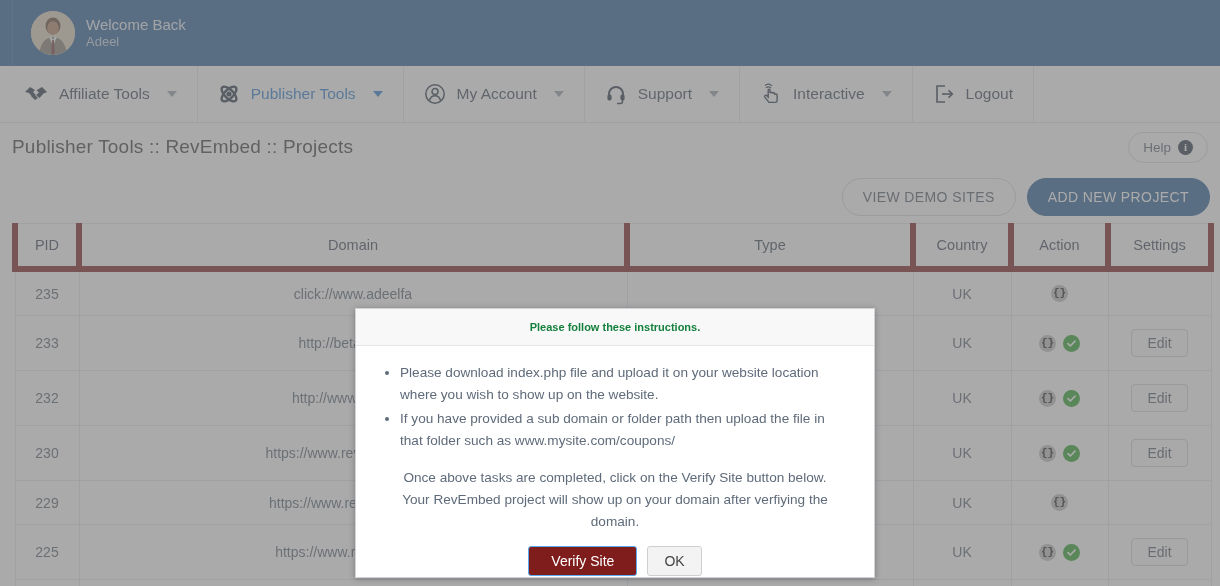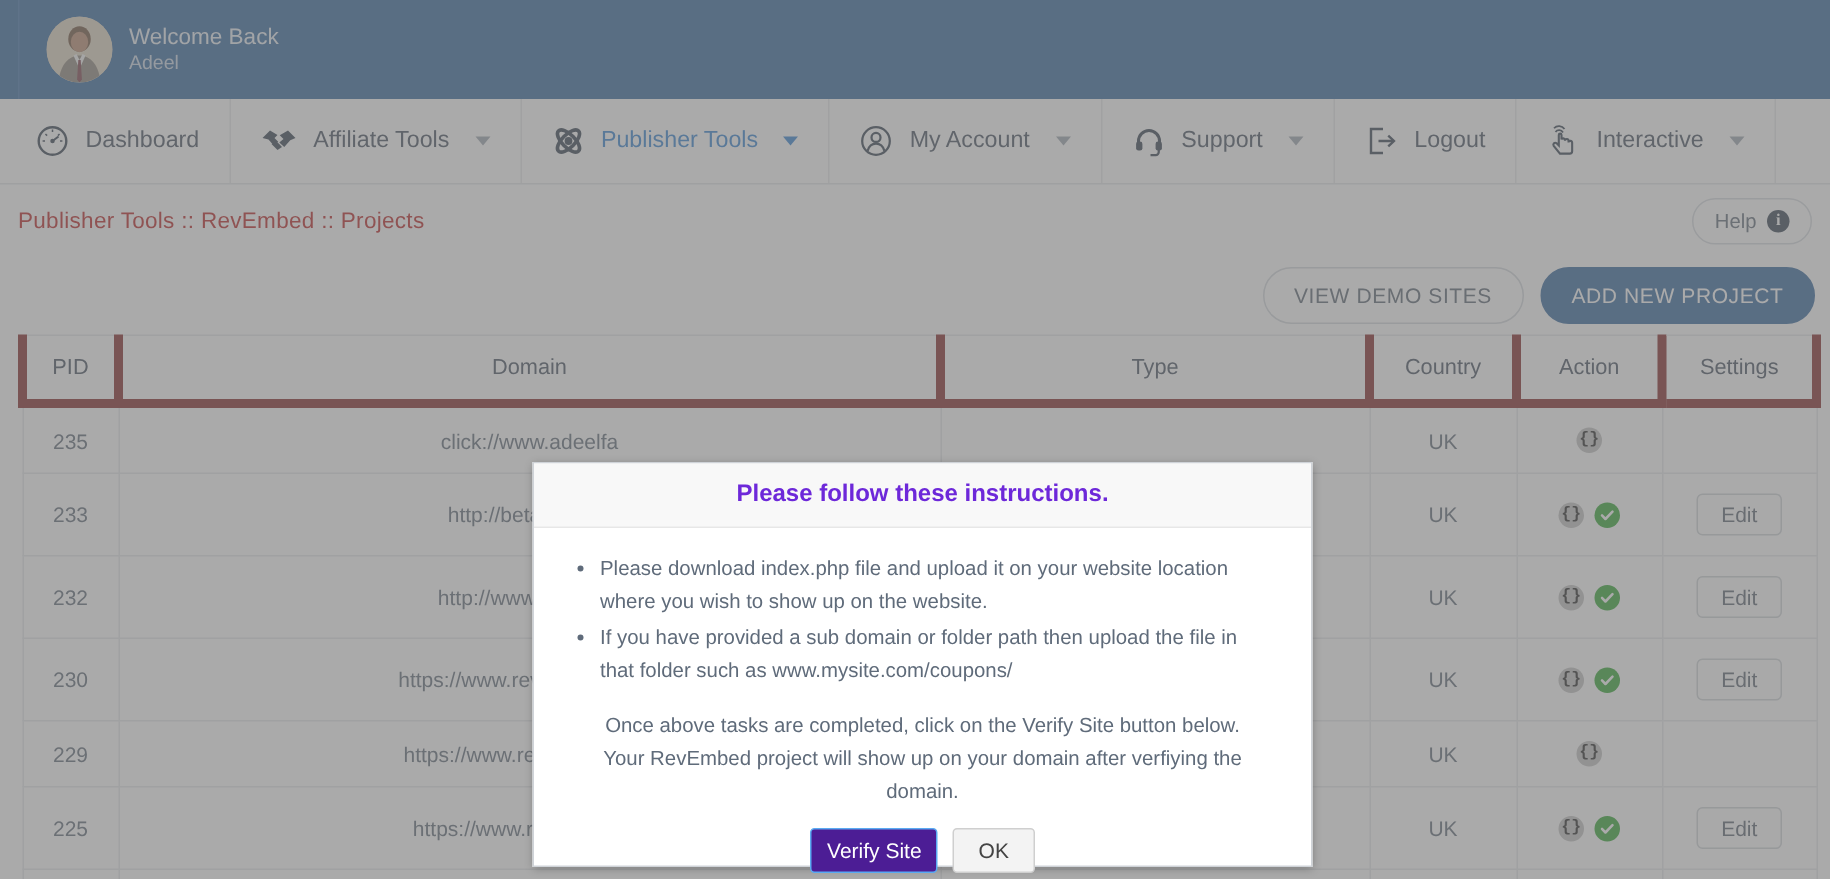--- a/index.html
+++ b/index.html
@@ -81,21 +81,21 @@
     border-right: 5px solid transparent;
     border-top: 6px solid #9aa3ad;
   }
   .nav-item.active .nav-caret { border-top-color: #2f7fd0; }
 
   
   .crumbbar {
     height: 48px; padding: 0 12px;
     display: flex; align-items: center; justify-content: space-between;
   }
-  .crumb { color: #b91c1c; font-size: 15px; letter-spacing: .2px; }
+  .crumb { color: #404040; font-size: 19px; letter-spacing: .2px; }
   .help-btn {
     border: 1px solid #d6dadf; border-radius: 16px;
     padding: 7px 14px; font-size: 13.5px; color: #53607080;
     color: #5b6674; display: flex; align-items: center; gap: 7px;
     background: #fff; cursor: pointer;
   }
   .info-dot {
     width: 15px; height: 15px; border-radius: 50%;
     background: #2d3a4b; color: #fff; font-size: 11px; font-weight: bold;
     display: flex; align-items: center; justify-content: center;
@@ -181,39 +181,39 @@
     box-shadow: 0 1px 6px rgba(0,0,0,.28);
     border: 1px solid #cfd3d8;
     display: flex; flex-direction: column;
   }
   .modal-header {
     background: #f8f8f8;
     border-bottom: 1px solid #e7e7e7;
     padding: 12px 10px;
     text-align: center;
   }
-  .modal-title { font-size: 16px; color: #6d28d9; font-weight: bold; }
+  .modal-title { font-size: 11px; color: #15803d; font-weight: bold; }
   .modal-body { padding: 16px 26px 0 26px; flex: 1; }
   .modal-body ul { margin: 0 0 0 18px; }
   .modal-body li {
     font-size: 13.6px; color: #5f6b7a;
     line-height: 1.62; margin-bottom: 2px;
   }
   .modal-note {
     margin-top: 15px; text-align: center;
     font-size: 13.6px; color: #5f6b7a; line-height: 1.6;
     padding: 0 6px;
   }
   .modal-footer {
     display: flex; justify-content: center; align-items: center; gap: 10px;
     padding: 14px 0 18px 0;
   }
   .btn-verify {
-    background: #4c1d95; border: 1px solid #5aaaf2; border-radius: 3px;
-    color: #fff; font-size: 14px; padding: 6px 10px; cursor: pointer;
+    background: #7f1d1d; border: 1px solid #5aaaf2; border-radius: 3px;
+    color: #fff; font-size: 14px; padding: 6px 22px; cursor: pointer;
   }
   .btn-ok {
     background: #f3f3f3; border: 1px solid #cfcfcf; border-radius: 3px;
     color: #444; font-size: 14px; padding: 6px 16px; cursor: pointer;
   }
 </style>
 </head>
 <body>
 
 <div id="page">
@@ -235,35 +235,20 @@
         </span>
         <span class="welcome-text">
           <div class="welcome-hi">Welcome Back</div>
           <div class="welcome-name">Adeel</div>
         </span>
       </div>
     </div>
 
     <div class="navbar">
 
-      <div class="nav-item">
-        <span class="nav-icon">
-          <svg width="22" height="22" viewBox="0 0 22 22">
-              <circle cx="11" cy="11" r="9.2" fill="none" stroke="#2d3a4b" stroke-width="1.6"></circle>
-              <circle cx="11" cy="11" r="1.5" fill="#2d3a4b"></circle>
-              <line x1="11" y1="11" x2="15" y2="8" stroke="#2d3a4b" stroke-width="1.4"></line>
-              <line x1="11" y1="3.4" x2="11" y2="5" stroke="#2d3a4b" stroke-width="1"></line>
-              <line x1="4.4" y1="11" x2="6" y2="11" stroke="#2d3a4b" stroke-width="1"></line>
-              <line x1="16" y1="11" x2="17.6" y2="11" stroke="#2d3a4b" stroke-width="1"></line>
-              <line x1="6.3" y1="6.3" x2="7.4" y2="7.4" stroke="#2d3a4b" stroke-width="1"></line>
-              <line x1="15.7" y1="6.3" x2="14.6" y2="7.4" stroke="#2d3a4b" stroke-width="1"></line>
-            </svg>
-        </span>
-        <span class="nav-label">Dashboard</span>
-      </div>
 
       <div class="nav-item">
         <span class="nav-icon">
           <svg width="24" height="22" viewBox="0 0 24 22">
               <path d="M1 9 L6 4 L11 7 L9 9 L11.5 11.5 L8.5 14 L5 10 Z" fill="#2d3a4b"></path>
               <path d="M23 9 L18 4 L12.5 7.2 L15 9.6 L12.2 12 L15.5 15 L19.5 10.5 Z" fill="#2d3a4b"></path>
               <path d="M7 13 L11 17 L14 15 L11 11.8 Z" fill="#2d3a4b"></path>
             </svg>
         </span>
         <span class="nav-label">Affiliate Tools</span>
@@ -303,38 +288,38 @@
               <path d="M17.5 17 V18.4 A2 2 0 0 1 15.5 20.4 H12" fill="none" stroke="#2d3a4b" stroke-width="1.5"></path>
             </svg>
         </span>
         <span class="nav-label">Support</span>
         <span class="nav-caret"></span>
       </div>
 
       <div class="nav-item">
         <span class="nav-icon">
           <svg width="22" height="22" viewBox="0 0 22 22">
+              <path d="M5 2.5 A4.5 4.5 0 0 1 12 3" fill="none" stroke="#2d3a4b" stroke-width="1.2"></path>
+              <path d="M6 5 A3 3 0 0 1 11 5.3" fill="none" stroke="#2d3a4b" stroke-width="1.2"></path>
+              <path d="M8.2 7 V14 L6.6 12.4 A1.3 1.3 0 0 0 4.8 14.2 L9 19.4 H15.5 A1.6 1.6 0 0 0 17.1 17.8 V12.2 A1.2 1.2 0 0 0 14.7 12 V11 A1.2 1.2 0 0 0 12.3 10.8 V10.2 A1.2 1.2 0 0 0 10 10 V7 A0.9 0.9 0 0 0 8.2 7 Z" fill="none" stroke="#2d3a4b" stroke-width="1.4"></path>
+            </svg>
+        </span>
+        <span class="nav-label">Interactive</span>
+        <span class="nav-caret"></span>
+      </div>
+
+      <div class="nav-item">
+        <span class="nav-icon">
+          <svg width="22" height="22" viewBox="0 0 22 22">
               <path d="M12 3 H4 V19 H12" fill="none" stroke="#2d3a4b" stroke-width="1.6"></path>
               <line x1="9" y1="11" x2="19" y2="11" stroke="#2d3a4b" stroke-width="1.6"></line>
               <polyline points="15.5,7.4 19.3,11 15.5,14.6" fill="none" stroke="#2d3a4b" stroke-width="1.6"></polyline>
             </svg>
         </span>
         <span class="nav-label">Logout</span>
-      </div>
-
-      <div class="nav-item">
-        <span class="nav-icon">
-          <svg width="22" height="22" viewBox="0 0 22 22">
-              <path d="M5 2.5 A4.5 4.5 0 0 1 12 3" fill="none" stroke="#2d3a4b" stroke-width="1.2"></path>
-              <path d="M6 5 A3 3 0 0 1 11 5.3" fill="none" stroke="#2d3a4b" stroke-width="1.2"></path>
-              <path d="M8.2 7 V14 L6.6 12.4 A1.3 1.3 0 0 0 4.8 14.2 L9 19.4 H15.5 A1.6 1.6 0 0 0 17.1 17.8 V12.2 A1.2 1.2 0 0 0 14.7 12 V11 A1.2 1.2 0 0 0 12.3 10.8 V10.2 A1.2 1.2 0 0 0 10 10 V7 A0.9 0.9 0 0 0 8.2 7 Z" fill="none" stroke="#2d3a4b" stroke-width="1.4"></path>
-            </svg>
-        </span>
-        <span class="nav-label">Interactive</span>
-        <span class="nav-caret"></span>
       </div>
     </div>
 
     <div class="crumbbar">
       <div class="crumb">Publisher Tools  ::  RevEmbed  ::  Projects</div>
       <div class="help-btn">
         <span>Help</span>
         <span class="info-dot">i</span>
       </div>
     </div>

